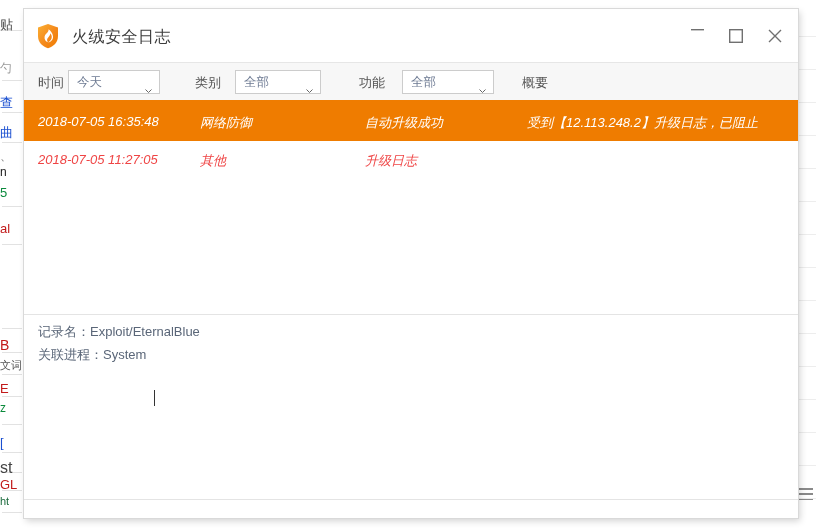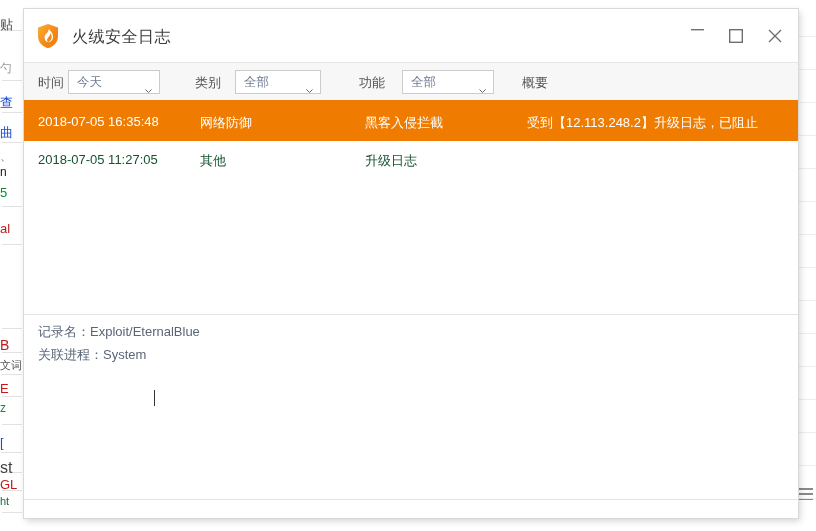--- a/index.html
+++ b/index.html
@@ -162,32 +162,33 @@
   #cmb-cat    { left: 211px; width: 86px; }
   #lbl-func   { left: 335px; }
   #cmb-func   { left: 378px; width: 92px; }
   #lbl-summary{ left: 498px; }
 
   
   #table {
     position: relative;
     height: 211px;
     background: #ffffff;
+    font-style: italic;
   }
   .row {
     position: relative;
     height: 38px;
     width: 100%;
   }
   .row.selected { background: #ef7c00; }
   .cell {
     position: absolute;
     top: 11px;
     font-size: 13px;
-    color: #14532d;
+    color: #ef4444;
     white-space: nowrap;
   }
   .row.selected .cell { color: #ffffff; }
   .c-time    { left: 14px; }
   .c-cat     { left: 176px; }
   .c-func    { left: 341px; }
   .c-summary { left: 503px; }
 
   
   #detail {
@@ -376,21 +377,21 @@
         </span>
       </div>
 
       <span class="filter-label" id="lbl-summary">概要</span>
     </div>
 
     <div id="table">
         <div class="row selected">
           <span class="cell c-time">2018-07-05 16:35:48</span>
           <span class="cell c-cat">网络防御</span>
-          <span class="cell c-func">黑客入侵拦截</span>
+          <span class="cell c-func">自动升级成功</span>
           <span class="cell c-summary">受到【12.113.248.2】升级日志，已阻止</span>
         </div>
         <div class="row">
           <span class="cell c-time">2018-07-05 11:27:05</span>
           <span class="cell c-cat">其他</span>
           <span class="cell c-func">升级日志</span>
         </div>
       </div>
 
     <div id="detail">

